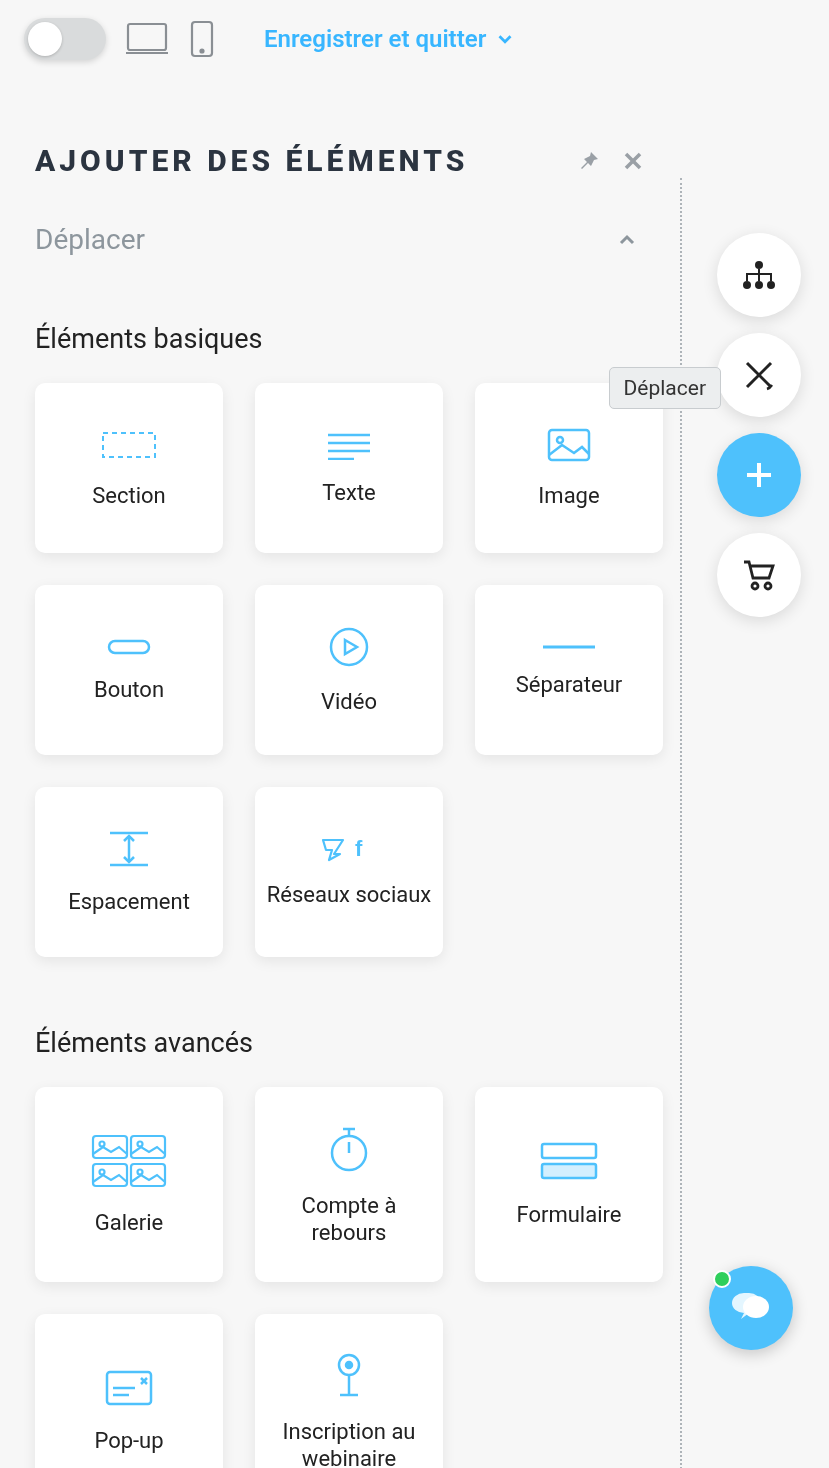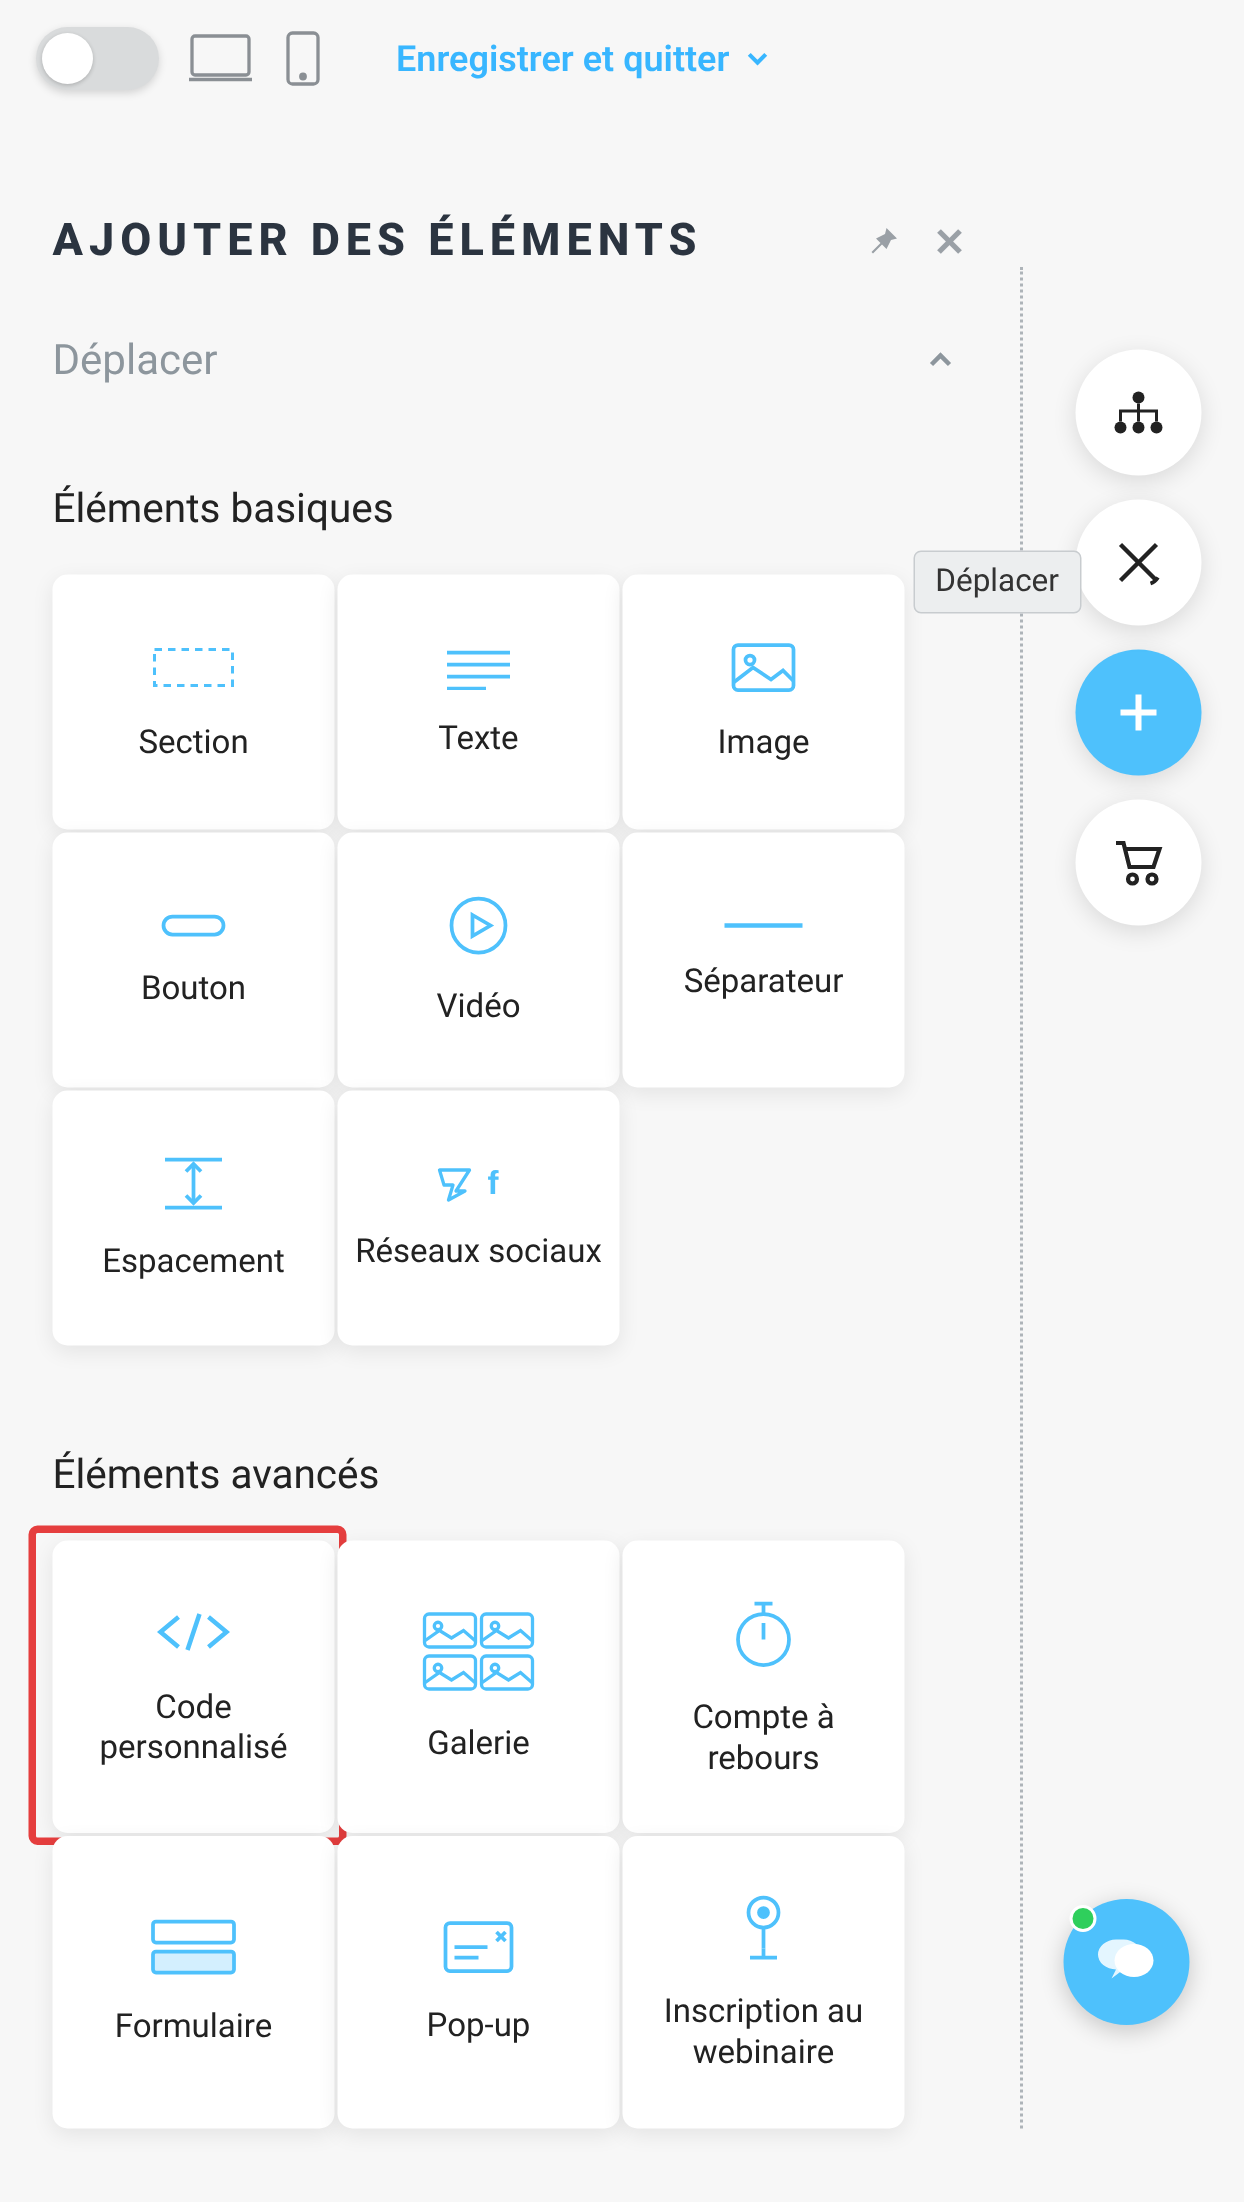--- a/index.html
+++ b/index.html
@@ -107,21 +107,21 @@
   }
   .group-title {
     font-size: 27px;
     font-weight: 400;
     color: #222;
     margin-top: 67px;
   }
   .grid {
     display: grid;
     grid-template-columns: repeat(3, 188px);
-    gap: 2px;
+    gap: 32px;
     margin-top: 28px;
   }
   .tile {
     background: #fff;
     border-radius: 10px;
     height: 170px;
     display: flex;
     flex-direction: column;
     align-items: center;
     justify-content: center;
@@ -368,30 +368,20 @@
             <text x="34" y="20" font-size="22" font-weight="700" font-family="Arial">f</text>
           </svg>
         </span>
         <span class="tile-label">Réseaux sociaux</span>
       </div>
     </div>
 
     <div class="group-title" style="margin-top:70px">Éléments avancés</div>
     <div class="grid">
 
-      <div class="tile tall highlighted">
-        <span class="tile-icon">
-          <svg width="56" height="36" viewBox="0 0 56 36" fill="none" stroke="currentColor" stroke-width="3">
-            <polyline points="18 8 6 18 18 28"></polyline>
-            <polyline points="38 8 50 18 38 28"></polyline>
-            <line x1="32" y1="6" x2="24" y2="30"></line>
-          </svg>
-        </span>
-        <span class="tile-label">Code personnalisé</span>
-      </div>
 
       <div class="tile tall">
         <span class="tile-icon">
           <svg width="80" height="58" viewBox="0 0 80 58" fill="none" stroke="currentColor" stroke-width="2.2">
             <g>
               <rect x="4" y="4" width="34" height="22" rx="3"></rect>
                 <circle cx="13" cy="12" r="2.5"></circle>
                 <polyline points="4 22 14 15 22 20 30 15 38 22"></polyline>
               <rect x="42" y="4" width="34" height="22" rx="3"></rect>
                 <circle cx="51" cy="12" r="2.5"></circle>

